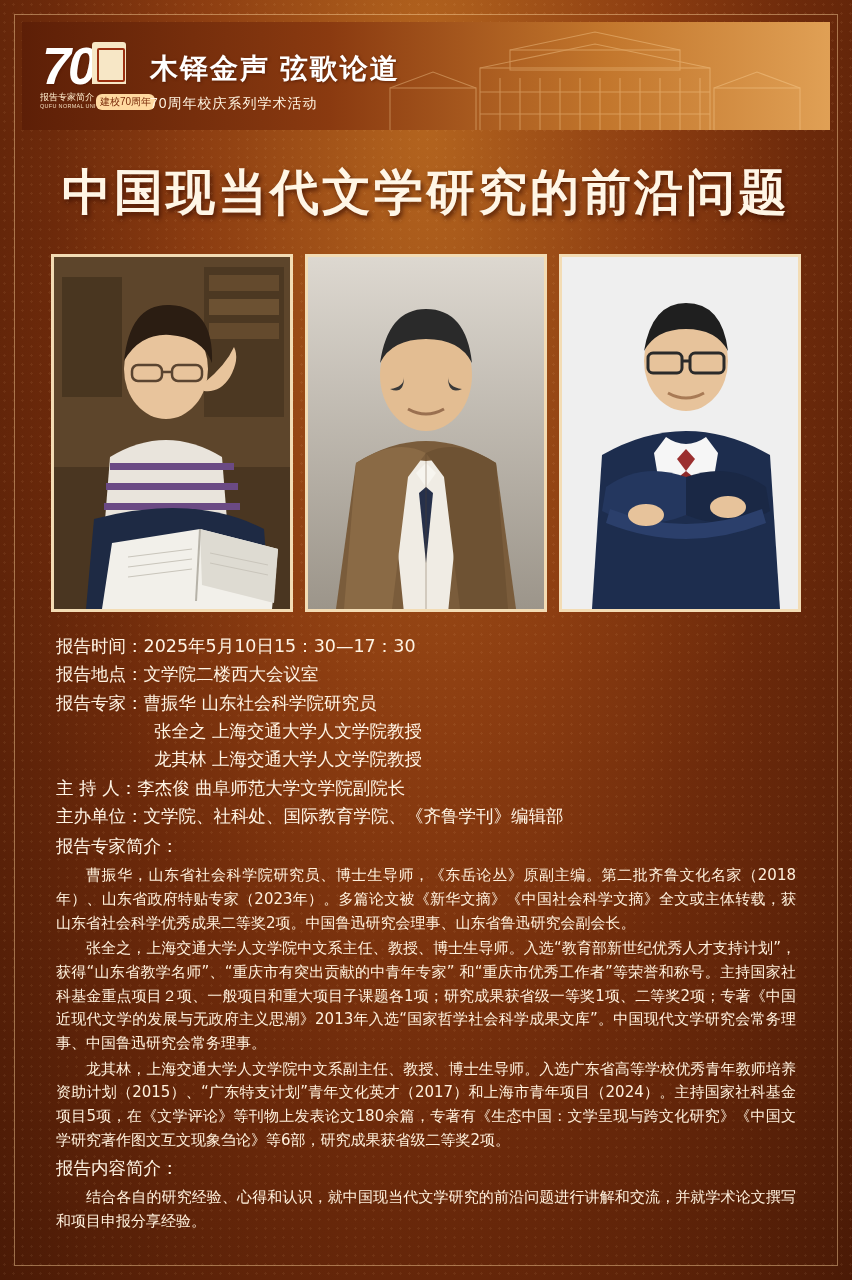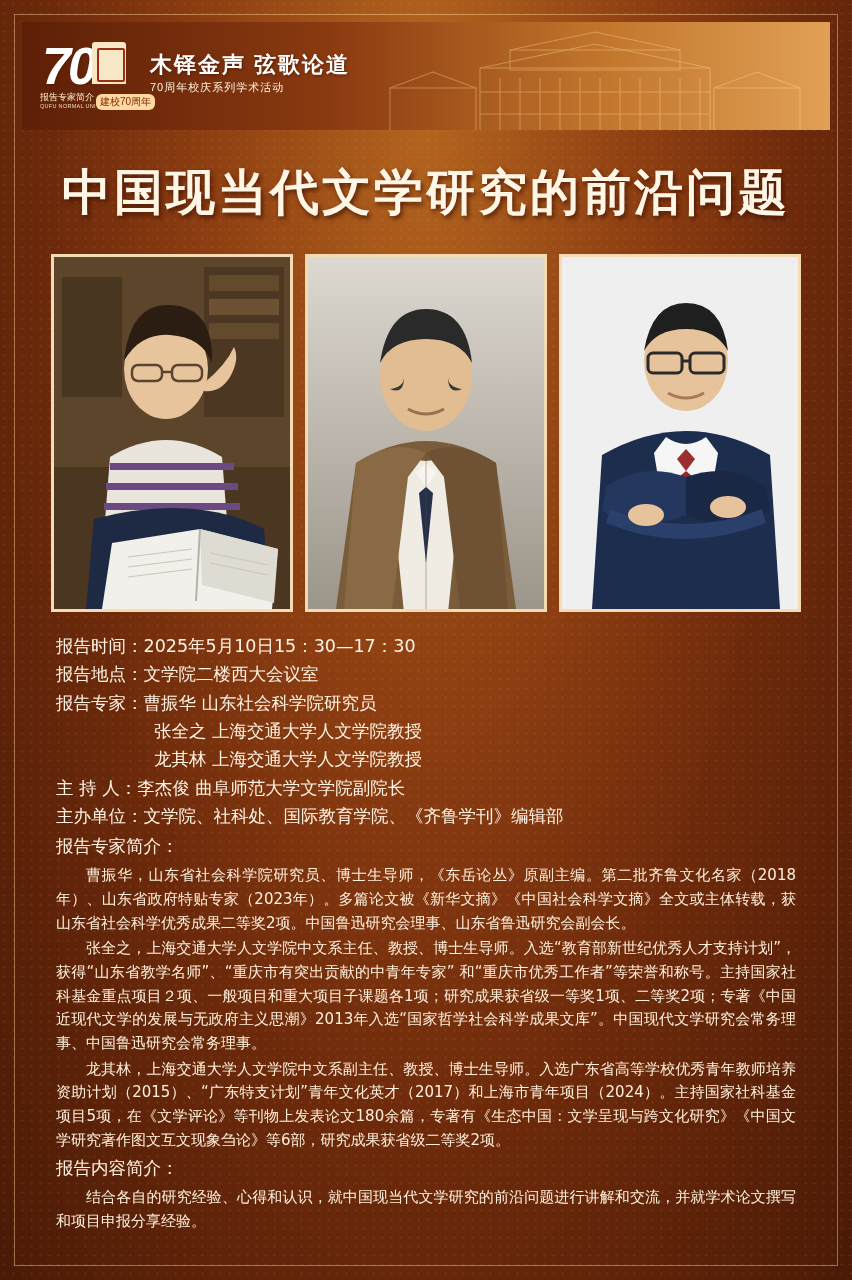--- a/index.html
+++ b/index.html
@@ -117,27 +117,28 @@
     border-radius: 6px;
     white-space: nowrap;
   }
   .header-text {
     position: absolute;
     left: 128px;
     top: 28px;
     color: #fff;
   }
   .header-title {
-    font-size: 22px;
+    font-size: 28px;
     font-weight: bold;
     letter-spacing: 2px;
     text-shadow: 1px 1px 3px rgba(70, 20, 0, .65);
   }
   .header-sub {
-    font-size: 11px;
+    margin-top: 7px;
+    font-size: 14px;
     letter-spacing: 1px;
     color: #fff3e0;
   }
 
   
   .main-title {
     margin: 30px 0 0 0;
     text-align: center;
     font-family: "DejaVu Serif", "Liberation Serif", serif;
     font-size: 49px;

